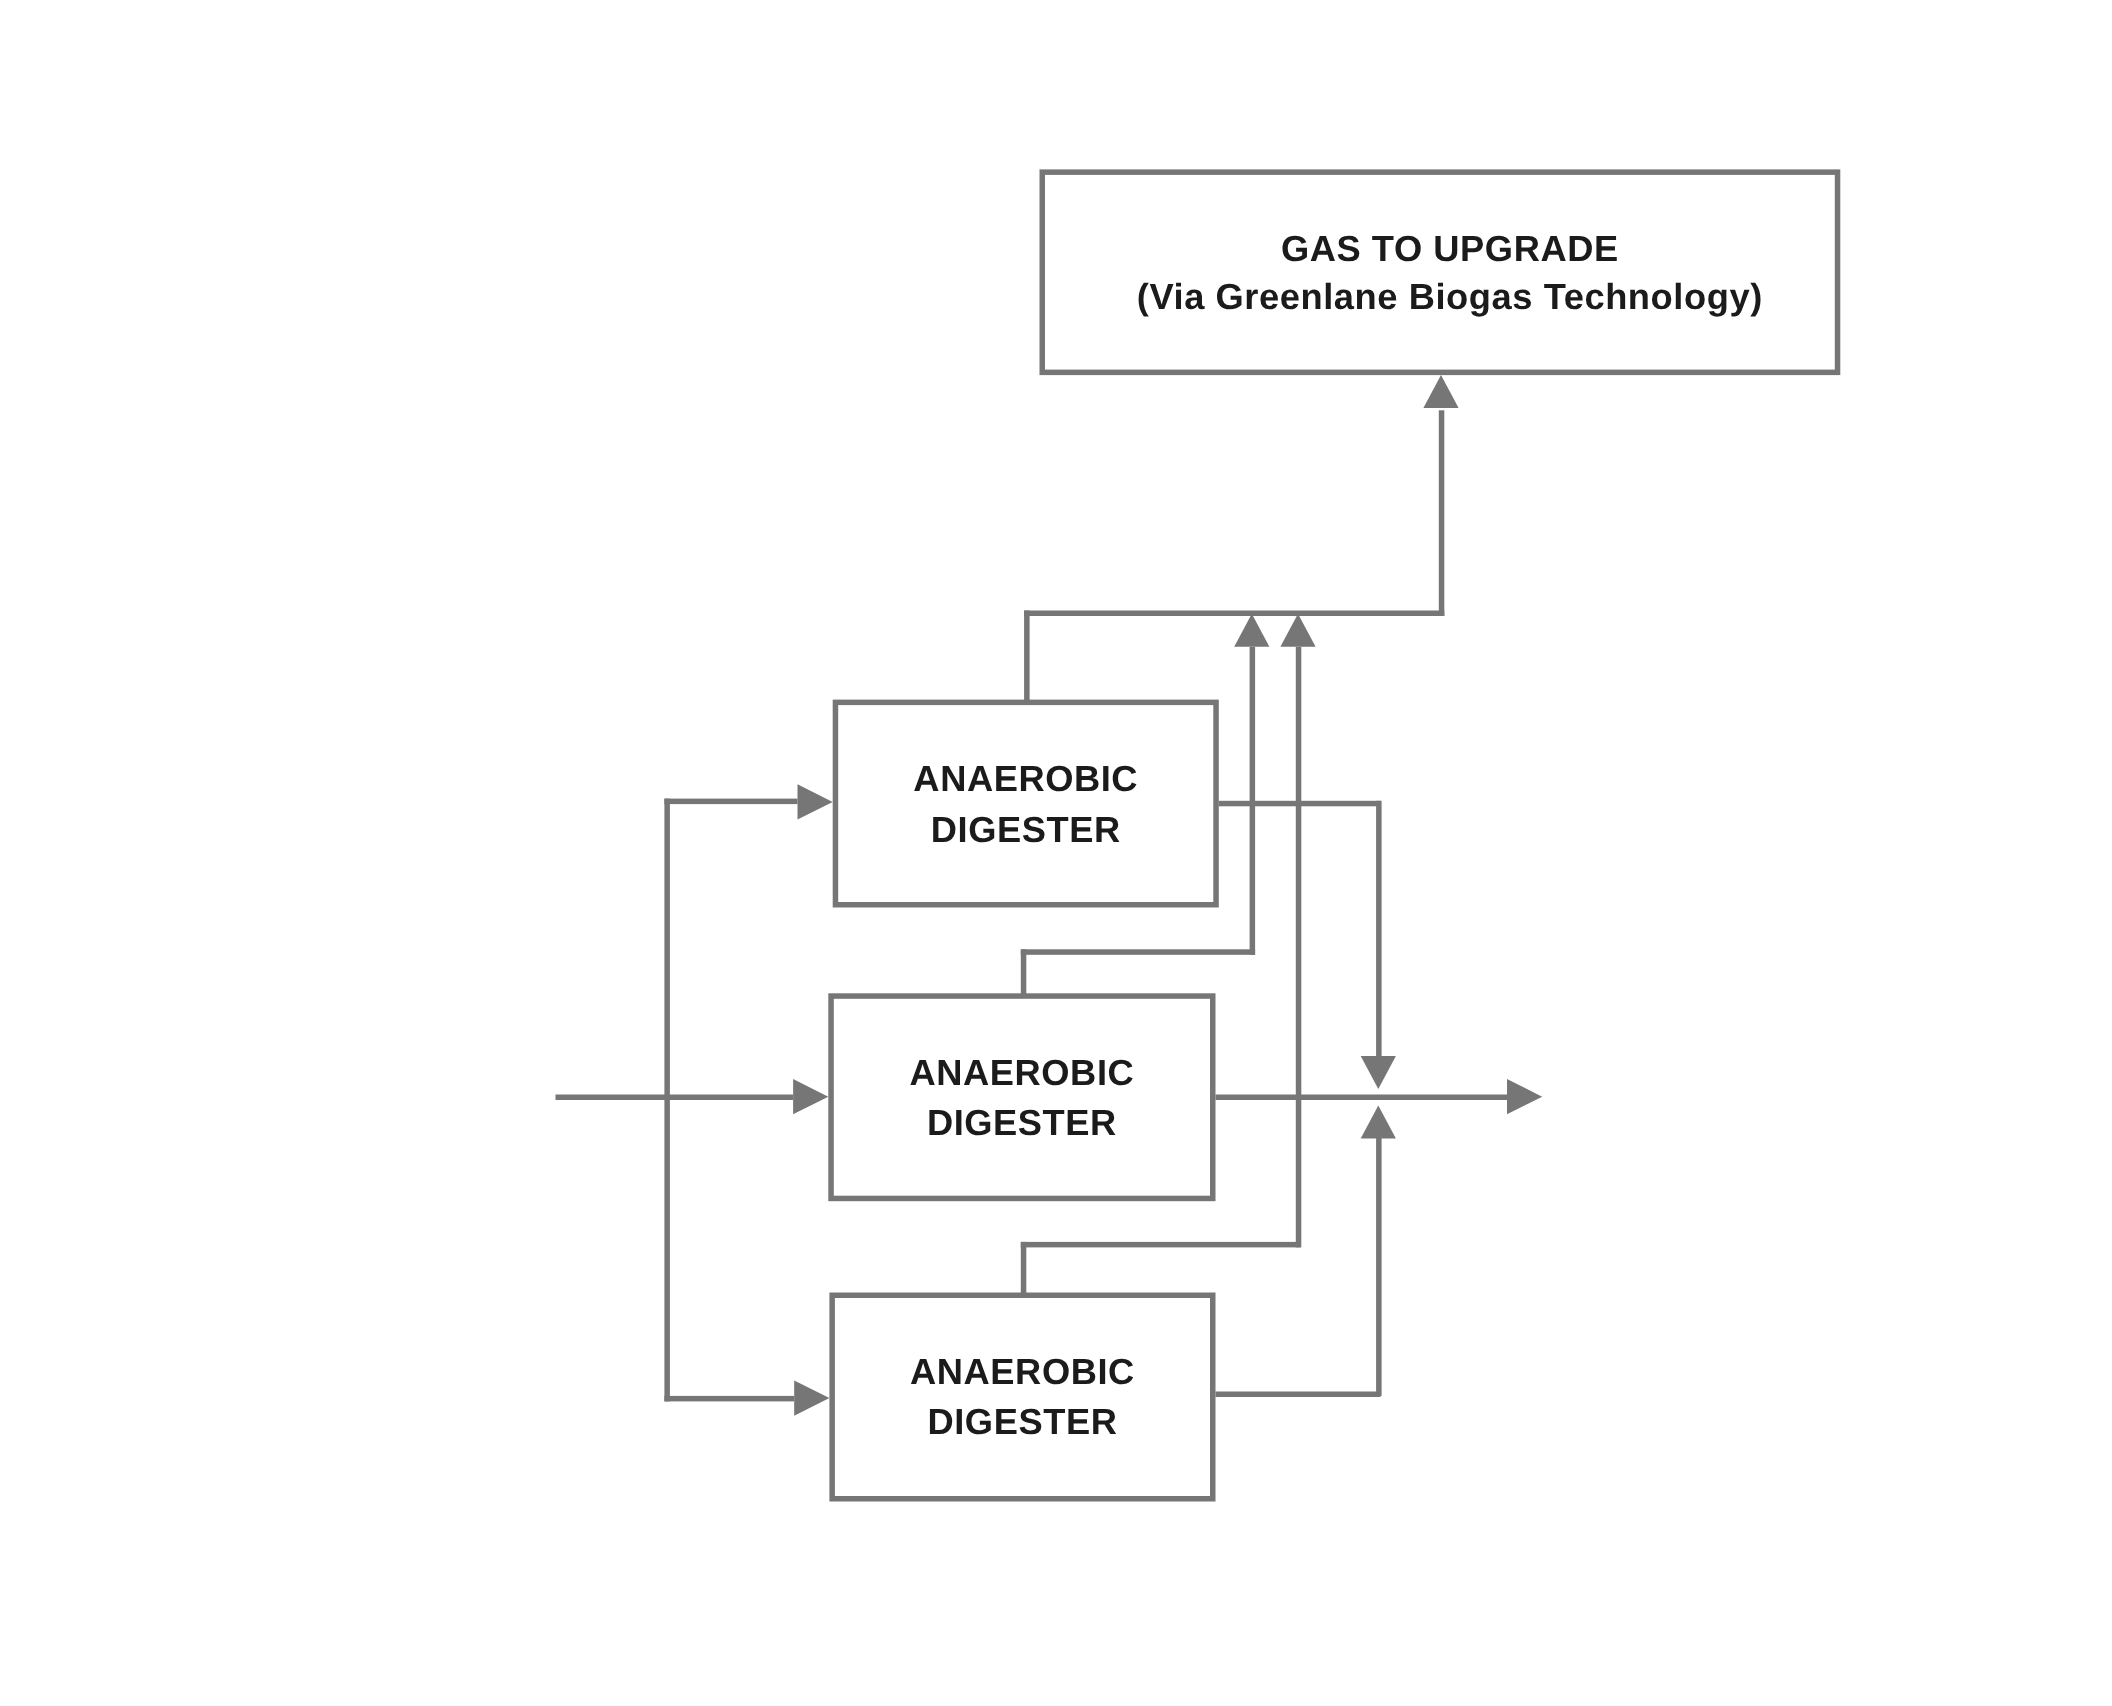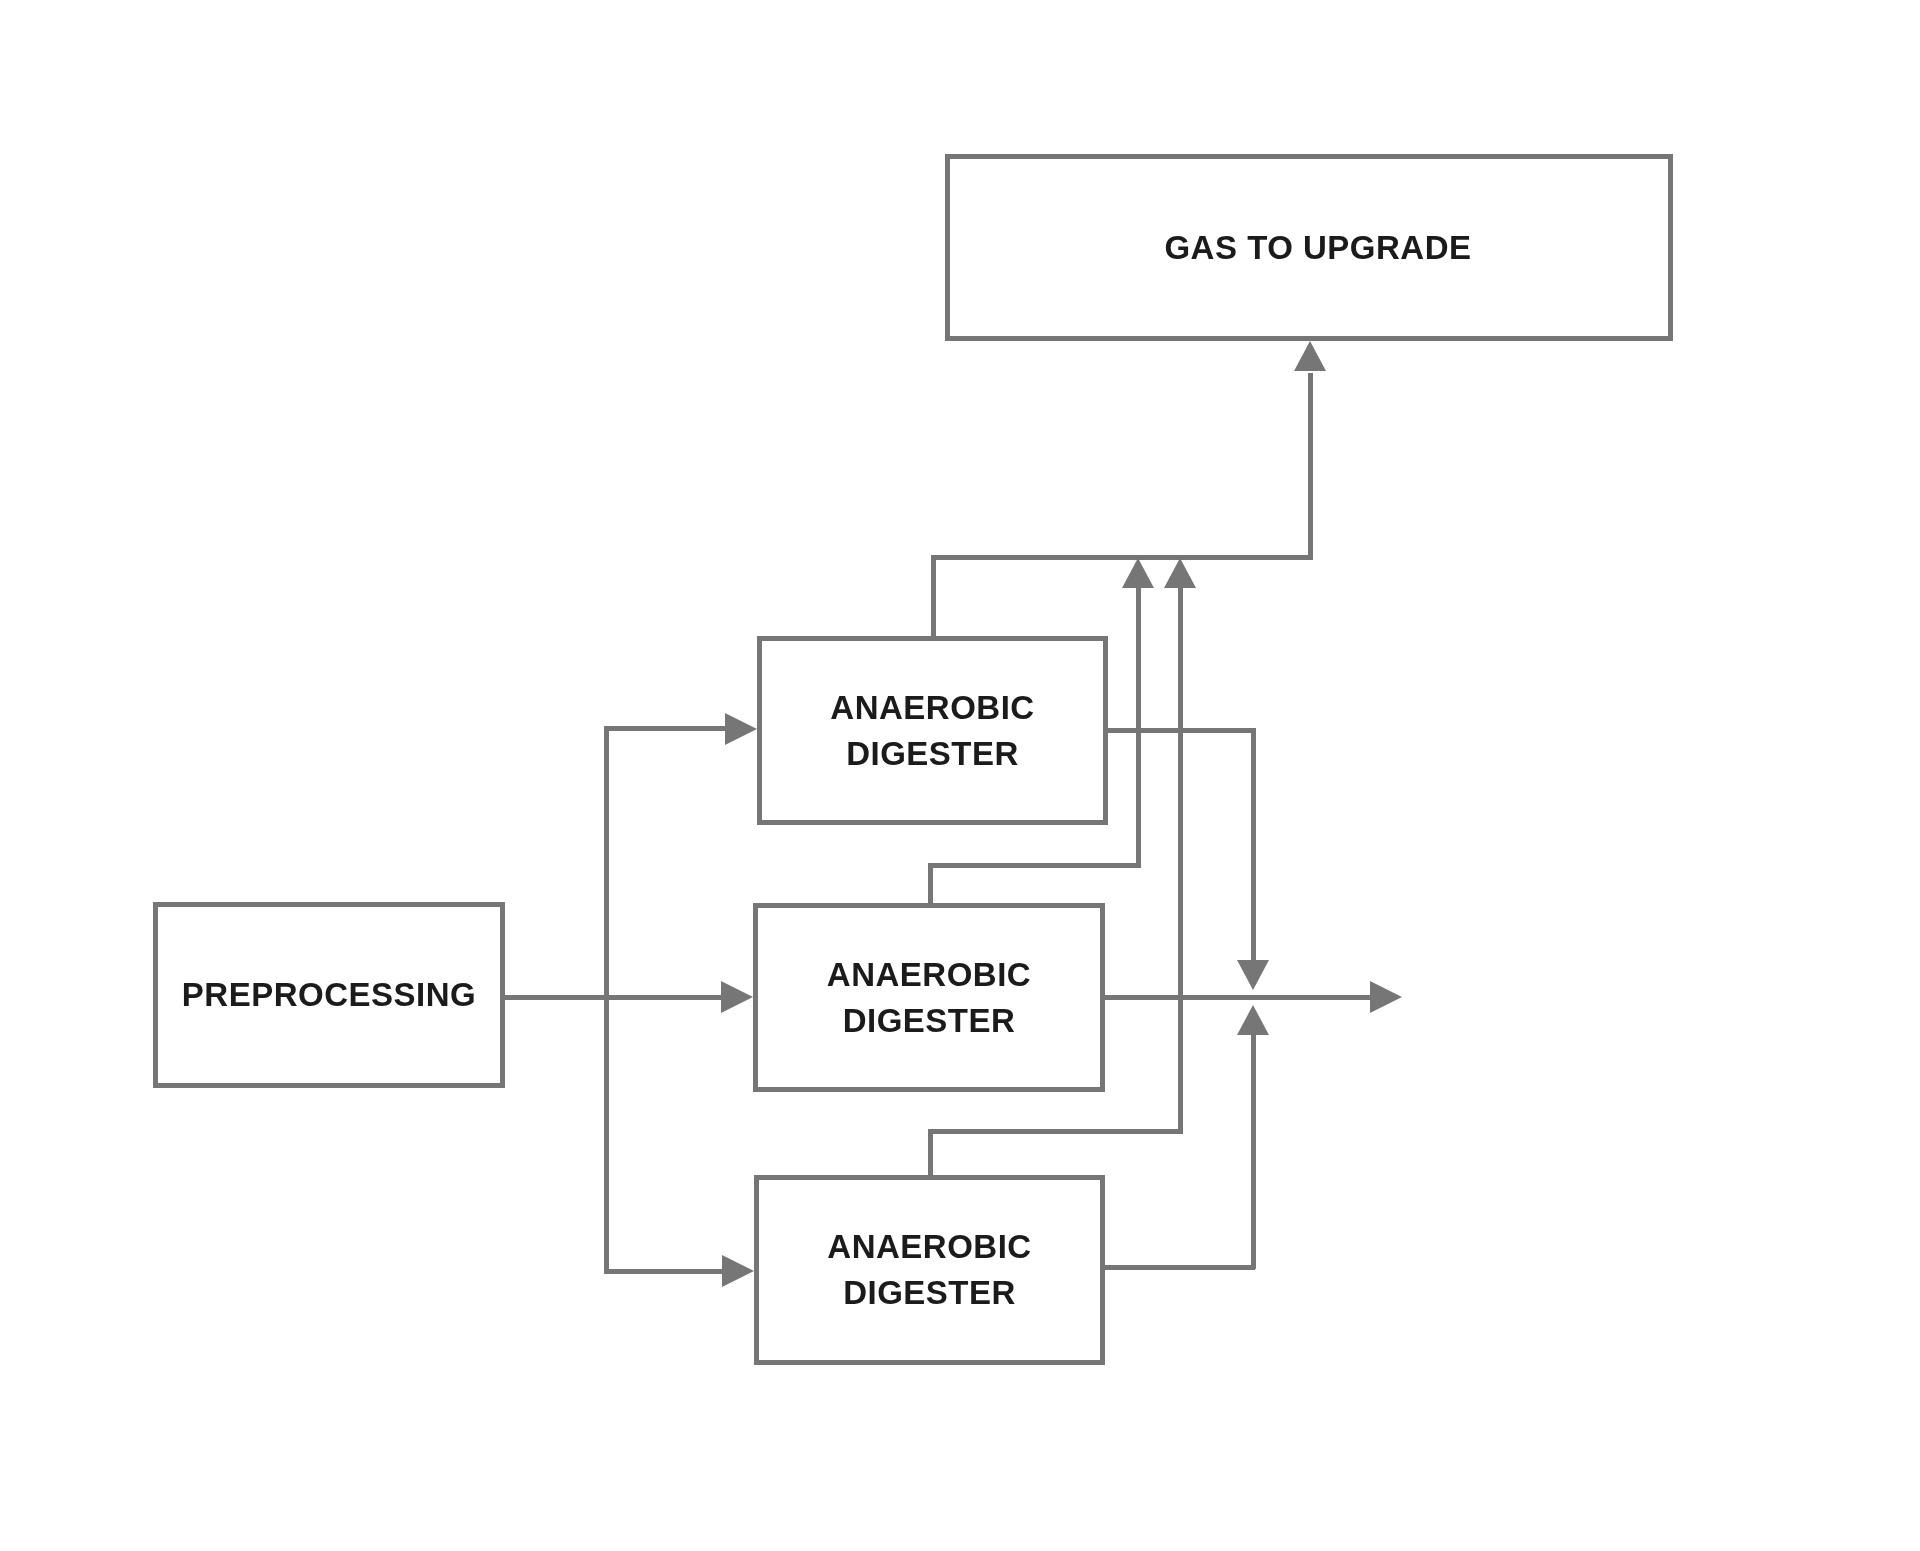--- a/index.html
+++ b/index.html
@@ -64,26 +64,24 @@
   }
 </style>
 </head>
 <body>
 
 <div class="canvas">
 
   <div class="box gas" style="left:945px; top:154px; width:728px; height:187px;">
     <div class="lbl">
       <span>GAS TO UPGRADE</span>
+      <span>(Via Greenlane Biogas Technology)</span>
     </div>
   </div>
 
-  <div class="box" style="left:153px; top:902px; width:352px; height:186px;">
-    <div class="lbl">PREPROCESSING</div>
-  </div>
 
   <div class="box" style="left:757px; top:636px; width:351px; height:189px;">
     <div class="lbl">
       <span>ANAEROBIC</span>
       <span>DIGESTER</span>
     </div>
   </div>
 
   <div class="box" style="left:753px; top:903px; width:352px; height:189px;">
     <div class="lbl">

